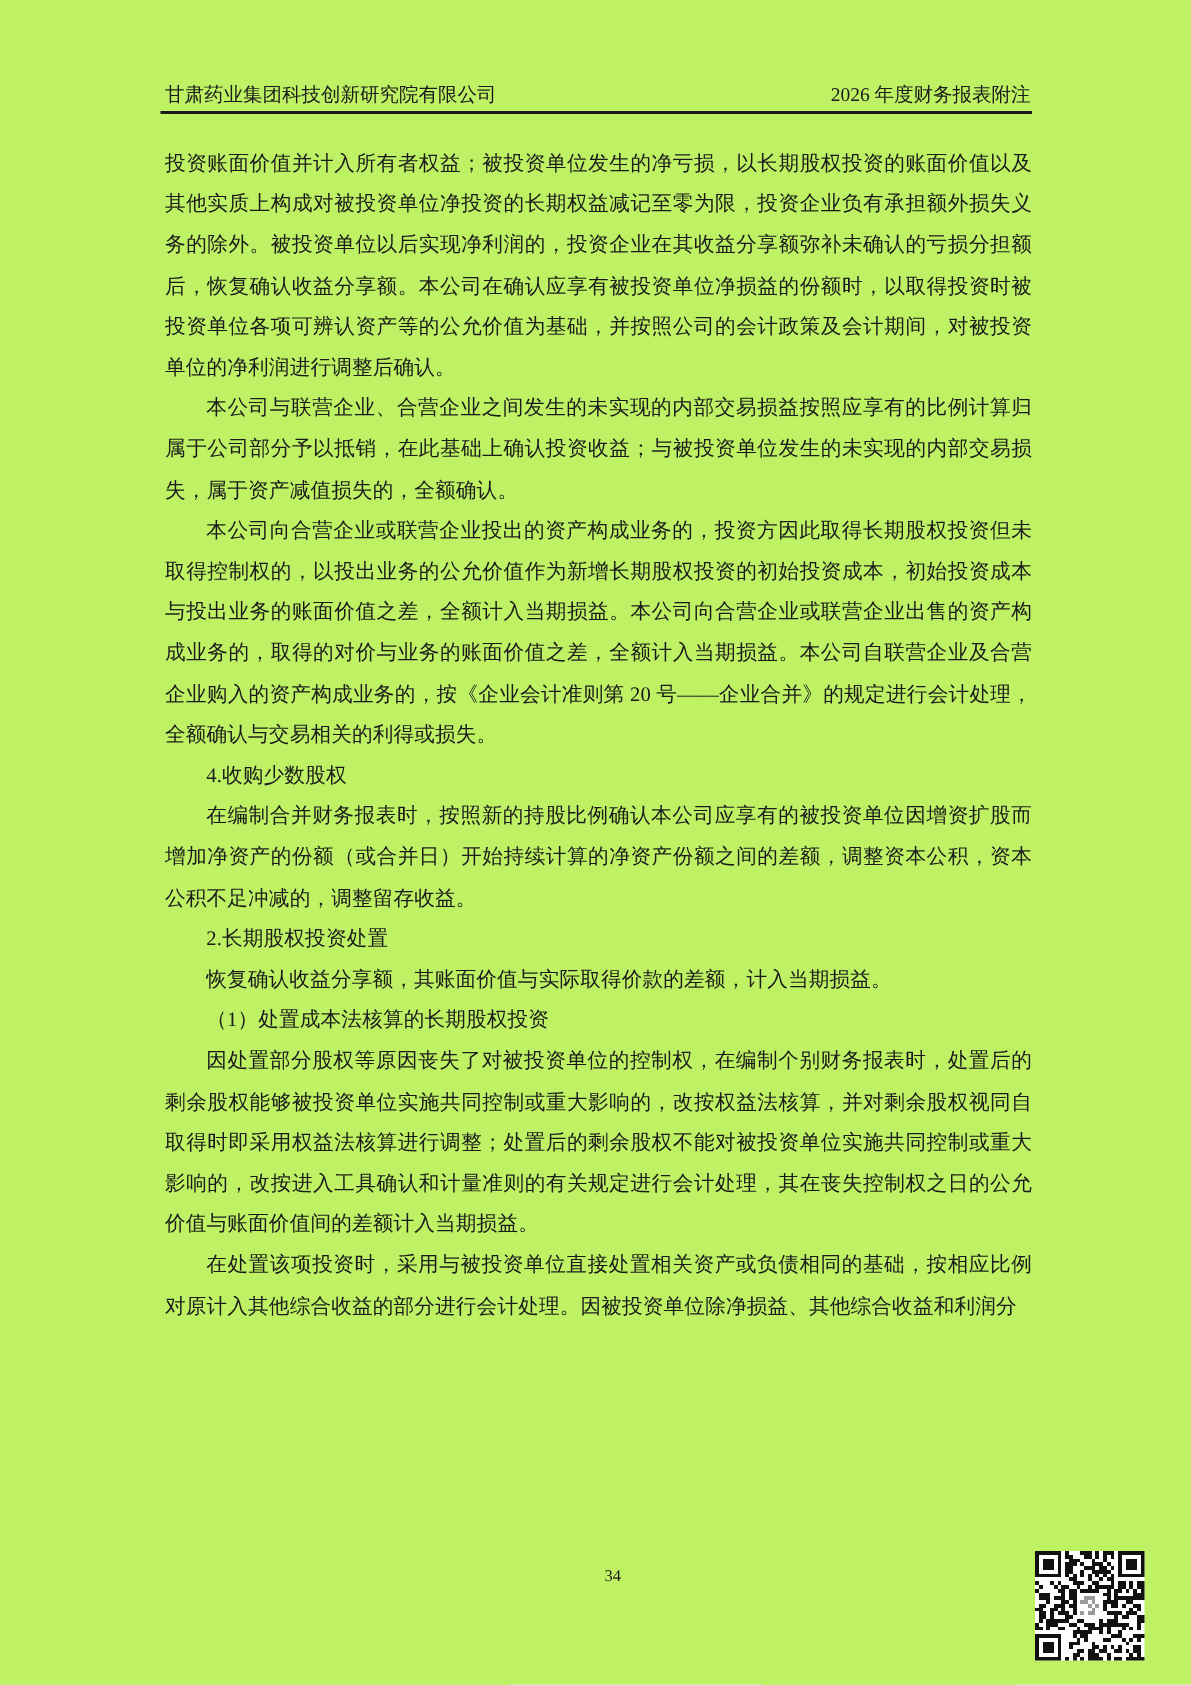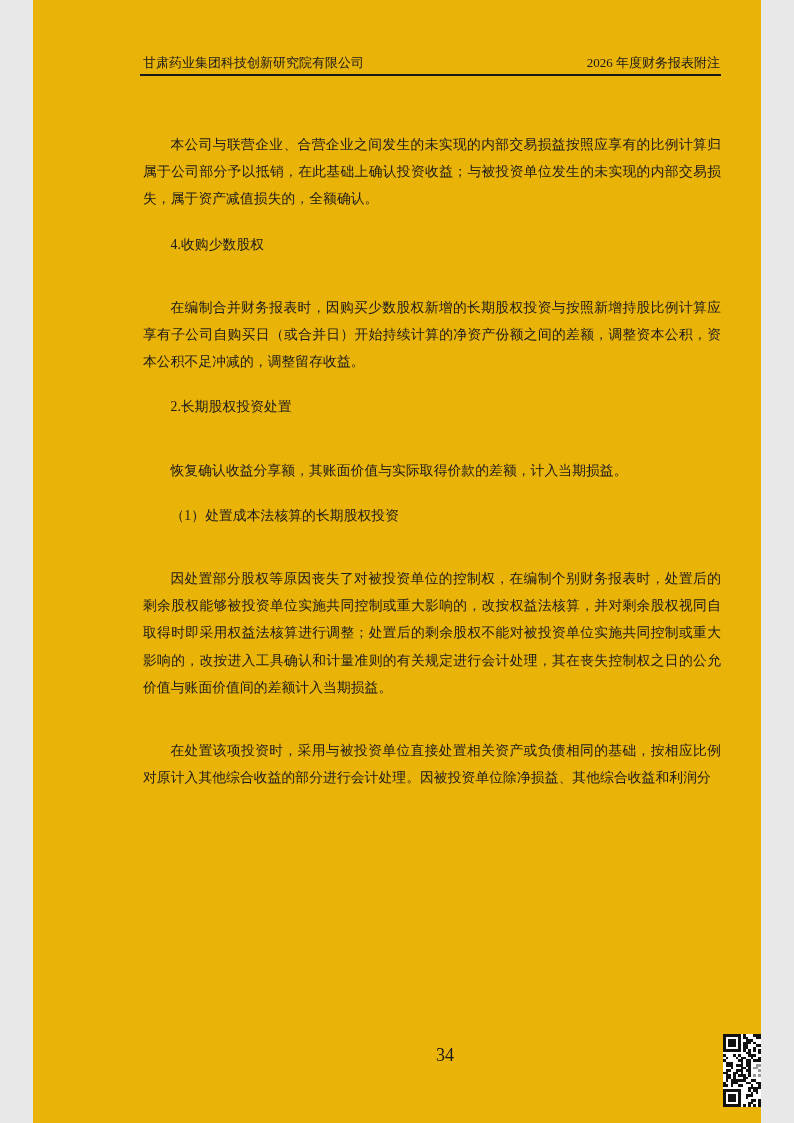--- a/index.html
+++ b/index.html
@@ -1,20 +1,20 @@
 <!DOCTYPE html>
 <html lang="zh"><head>
 <meta charset="utf-8">
 <style>
   html,body{margin:0;padding:0;background:#e8e8e8;}
   .page{
     position:relative;
-    width:728px;height:1123px;
+    width:794px;height:1123px;
     margin:0 auto;
-    background:#eab308;
+    background:#bef264;
     overflow:hidden;
     font-family:"Liberation Serif","DejaVu Serif",serif;
     color:#1a1a1a;
   }
   .header{
     position:absolute;
     top:54px;left:110px;width:577px;
     display:flex;justify-content:space-between;align-items:baseline;
     font-size:13px;
     white-space:nowrap;
@@ -26,50 +26,52 @@
   }
   .content{
     position:absolute;
     top:95px;left:110px;width:578px;
     font-size:13.75px;
     line-height:27.2px;
     text-align:justify;
     letter-spacing:0.1px;
   }
   .content p{margin:0;padding:0;}
-  .content p.indent{text-indent:2em;margin-top:36px;}
+  .content p.indent{text-indent:2em;}
   .content p.noindent{text-indent:0;}
-  .content p.heading{text-indent:2em;text-align:left;margin-top:18px;}
+  .content p.heading{text-indent:2em;text-align:left;}
   .page-number{
     position:absolute;
     left:403px;top:1045px;
-    font-size:18px;
+    font-size:11px;
   }
   .qr{
     position:absolute;
     left:690px;top:1034px;
     width:73px;height:73px;
   }
   .qr svg{display:block;width:73px;height:73px;shape-rendering:crispEdges;}
 </style>
 </head>
 <body>
 
 <div class="page">
 
   <div class="header">
     <span>甘肃药业集团科技创新研究院有限公司</span>
     <span>2026 年度财务报表附注</span>
   </div>
   <div class="header-rule"></div>
 
   <div class="content">
+    <p class="noindent">投资账面价值并计入所有者权益；被投资单位发生的净亏损，以长期股权投资的账面价值以及其他实质上构成对被投资单位净投资的长期权益减记至零为限，投资企业负有承担额外损失义务的除外。被投资单位以后实现净利润的，投资企业在其收益分享额弥补未确认的亏损分担额后，恢复确认收益分享额。本公司在确认应享有被投资单位净损益的份额时，以取得投资时被投资单位各项可辨认资产等的公允价值为基础，并按照公司的会计政策及会计期间，对被投资单位的净利润进行调整后确认。</p>
     <p class="indent">本公司与联营企业、合营企业之间发生的未实现的内部交易损益按照应享有的比例计算归属于公司部分予以抵销，在此基础上确认投资收益；与被投资单位发生的未实现的内部交易损失，属于资产减值损失的，全额确认。</p>
+    <p class="indent">本公司向合营企业或联营企业投出的资产构成业务的，投资方因此取得长期股权投资但未取得控制权的，以投出业务的公允价值作为新增长期股权投资的初始投资成本，初始投资成本与投出业务的账面价值之差，全额计入当期损益。本公司向合营企业或联营企业出售的资产构成业务的，取得的对价与业务的账面价值之差，全额计入当期损益。本公司自联营企业及合营企业购入的资产构成业务的，按《企业会计准则第 20 号——企业合并》的规定进行会计处理，全额确认与交易相关的利得或损失。</p>
     <p class="heading">4.收购少数股权</p>
-    <p class="indent">在编制合并财务报表时，因购买少数股权新增的长期股权投资与按照新增持股比例计算应享有子公司自购买日（或合并日）开始持续计算的净资产份额之间的差额，调整资本公积，资本公积不足冲减的，调整留存收益。</p>
+    <p class="indent">在编制合并财务报表时，按照新的持股比例确认本公司应享有的被投资单位因增资扩股而增加净资产的份额（或合并日）开始持续计算的净资产份额之间的差额，调整资本公积，资本公积不足冲减的，调整留存收益。</p>
     <p class="heading">2.长期股权投资处置</p>
     <p class="indent">恢复确认收益分享额，其账面价值与实际取得价款的差额，计入当期损益。</p>
     <p class="heading">（1）处置成本法核算的长期股权投资</p>
     <p class="indent">因处置部分股权等原因丧失了对被投资单位的控制权，在编制个别财务报表时，处置后的剩余股权能够被投资单位实施共同控制或重大影响的，改按权益法核算，并对剩余股权视同自取得时即采用权益法核算进行调整；处置后的剩余股权不能对被投资单位实施共同控制或重大影响的，改按进入工具确认和计量准则的有关规定进行会计处理，其在丧失控制权之日的公允价值与账面价值间的差额计入当期损益。</p>
     <p class="indent">在处置该项投资时，采用与被投资单位直接处置相关资产或负债相同的基础，按相应比例对原计入其他综合收益的部分进行会计处理。因被投资单位除净损益、其他综合收益和利润分</p>
   </div>
 
   <div class="page-number">34</div>
 
   <div class="qr">

